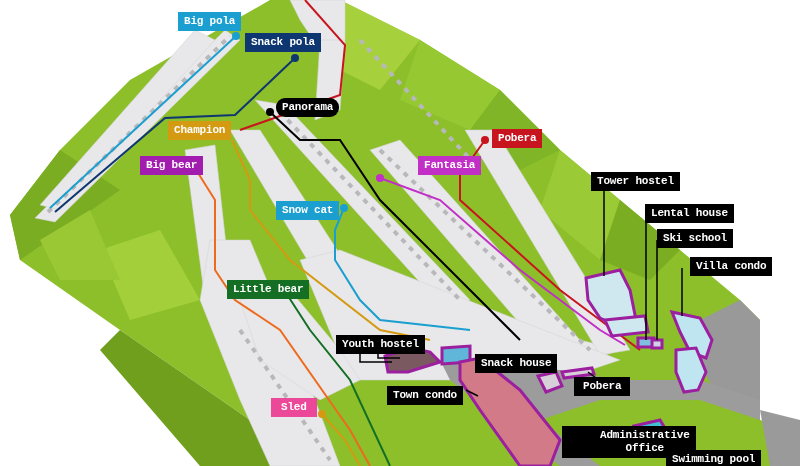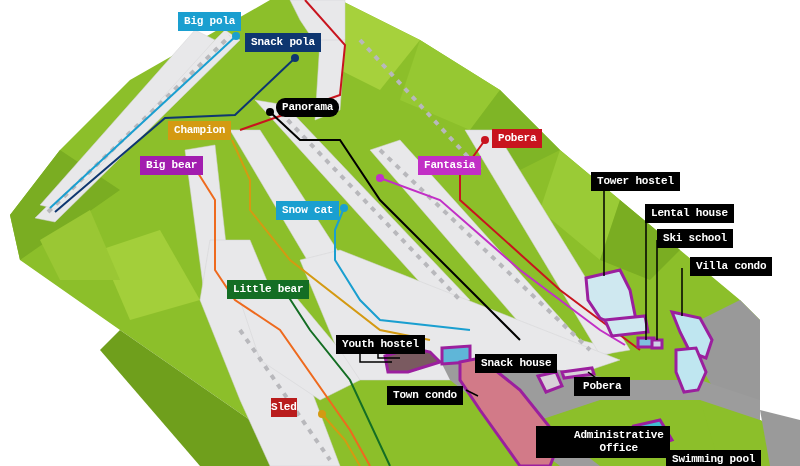--- a/index.html
+++ b/index.html
@@ -118,25 +118,25 @@
 
 <div class="lbl" style="left:178px;top:12px;background:#1a9fd0;">Big pola</div>
 <div class="lbl" style="left:245px;top:33px;background:#0e3670;">Snack pola</div>
 <div class="lbl" style="left:276px;top:98px;background:#000000;border-radius:9px;">Panorama</div>
 <div class="lbl" style="left:168px;top:121px;background:#d49a12;">Champion</div>
 <div class="lbl" style="left:140px;top:156px;background:#a21caf;">Big bear</div>
 <div class="lbl" style="left:492px;top:129px;background:#c8141e;">Pobera</div>
 <div class="lbl" style="left:386px;top:156px;background:#c22fc6;margin-left:32px;">Fantasia</div>
 <div class="lbl" style="left:276px;top:201px;background:#1a9fd0;">Snow cat</div>
 <div class="lbl" style="left:227px;top:280px;background:#146e24;">Little bear</div>
-<div class="lbl" style="left:271px;top:398px;background:#b91c1c;padding:3px 0;">Sled</div>
+<div class="lbl" style="left:271px;top:398px;background:#ec4899;padding:3px 10px;">Sled</div>
 
 <div class="lbl bld" style="left:591px;top:172px;">Tower hostel</div>
 <div class="lbl bld" style="left:645px;top:204px;">Lental house</div>
 <div class="lbl bld" style="left:657px;top:229px;">Ski school</div>
 <div class="lbl bld" style="left:681px;top:257px;margin-left:9px;">Villa condo</div>
 <div class="lbl bld" style="left:336px;top:335px;">Youth hostel</div>
 <div class="lbl bld" style="left:475px;top:354px;">Snack house</div>
 <div class="lbl bld" style="left:574px;top:377px;padding:3px 9px;">Pobera</div>
 <div class="lbl bld" style="left:387px;top:386px;">Town condo</div>
-<div class="lbl bld center" style="left:536px;top:426px;white-space:pre-line;padding-left:38px;">Administrative
+<div class="lbl bld center" style="left:562px;top:426px;white-space:pre-line;padding-left:38px;">Administrative
 Office</div>
 <div class="lbl bld" style="left:666px;top:428px;margin-top:22px;">Swimming pool</div>
 
 </body></html>

